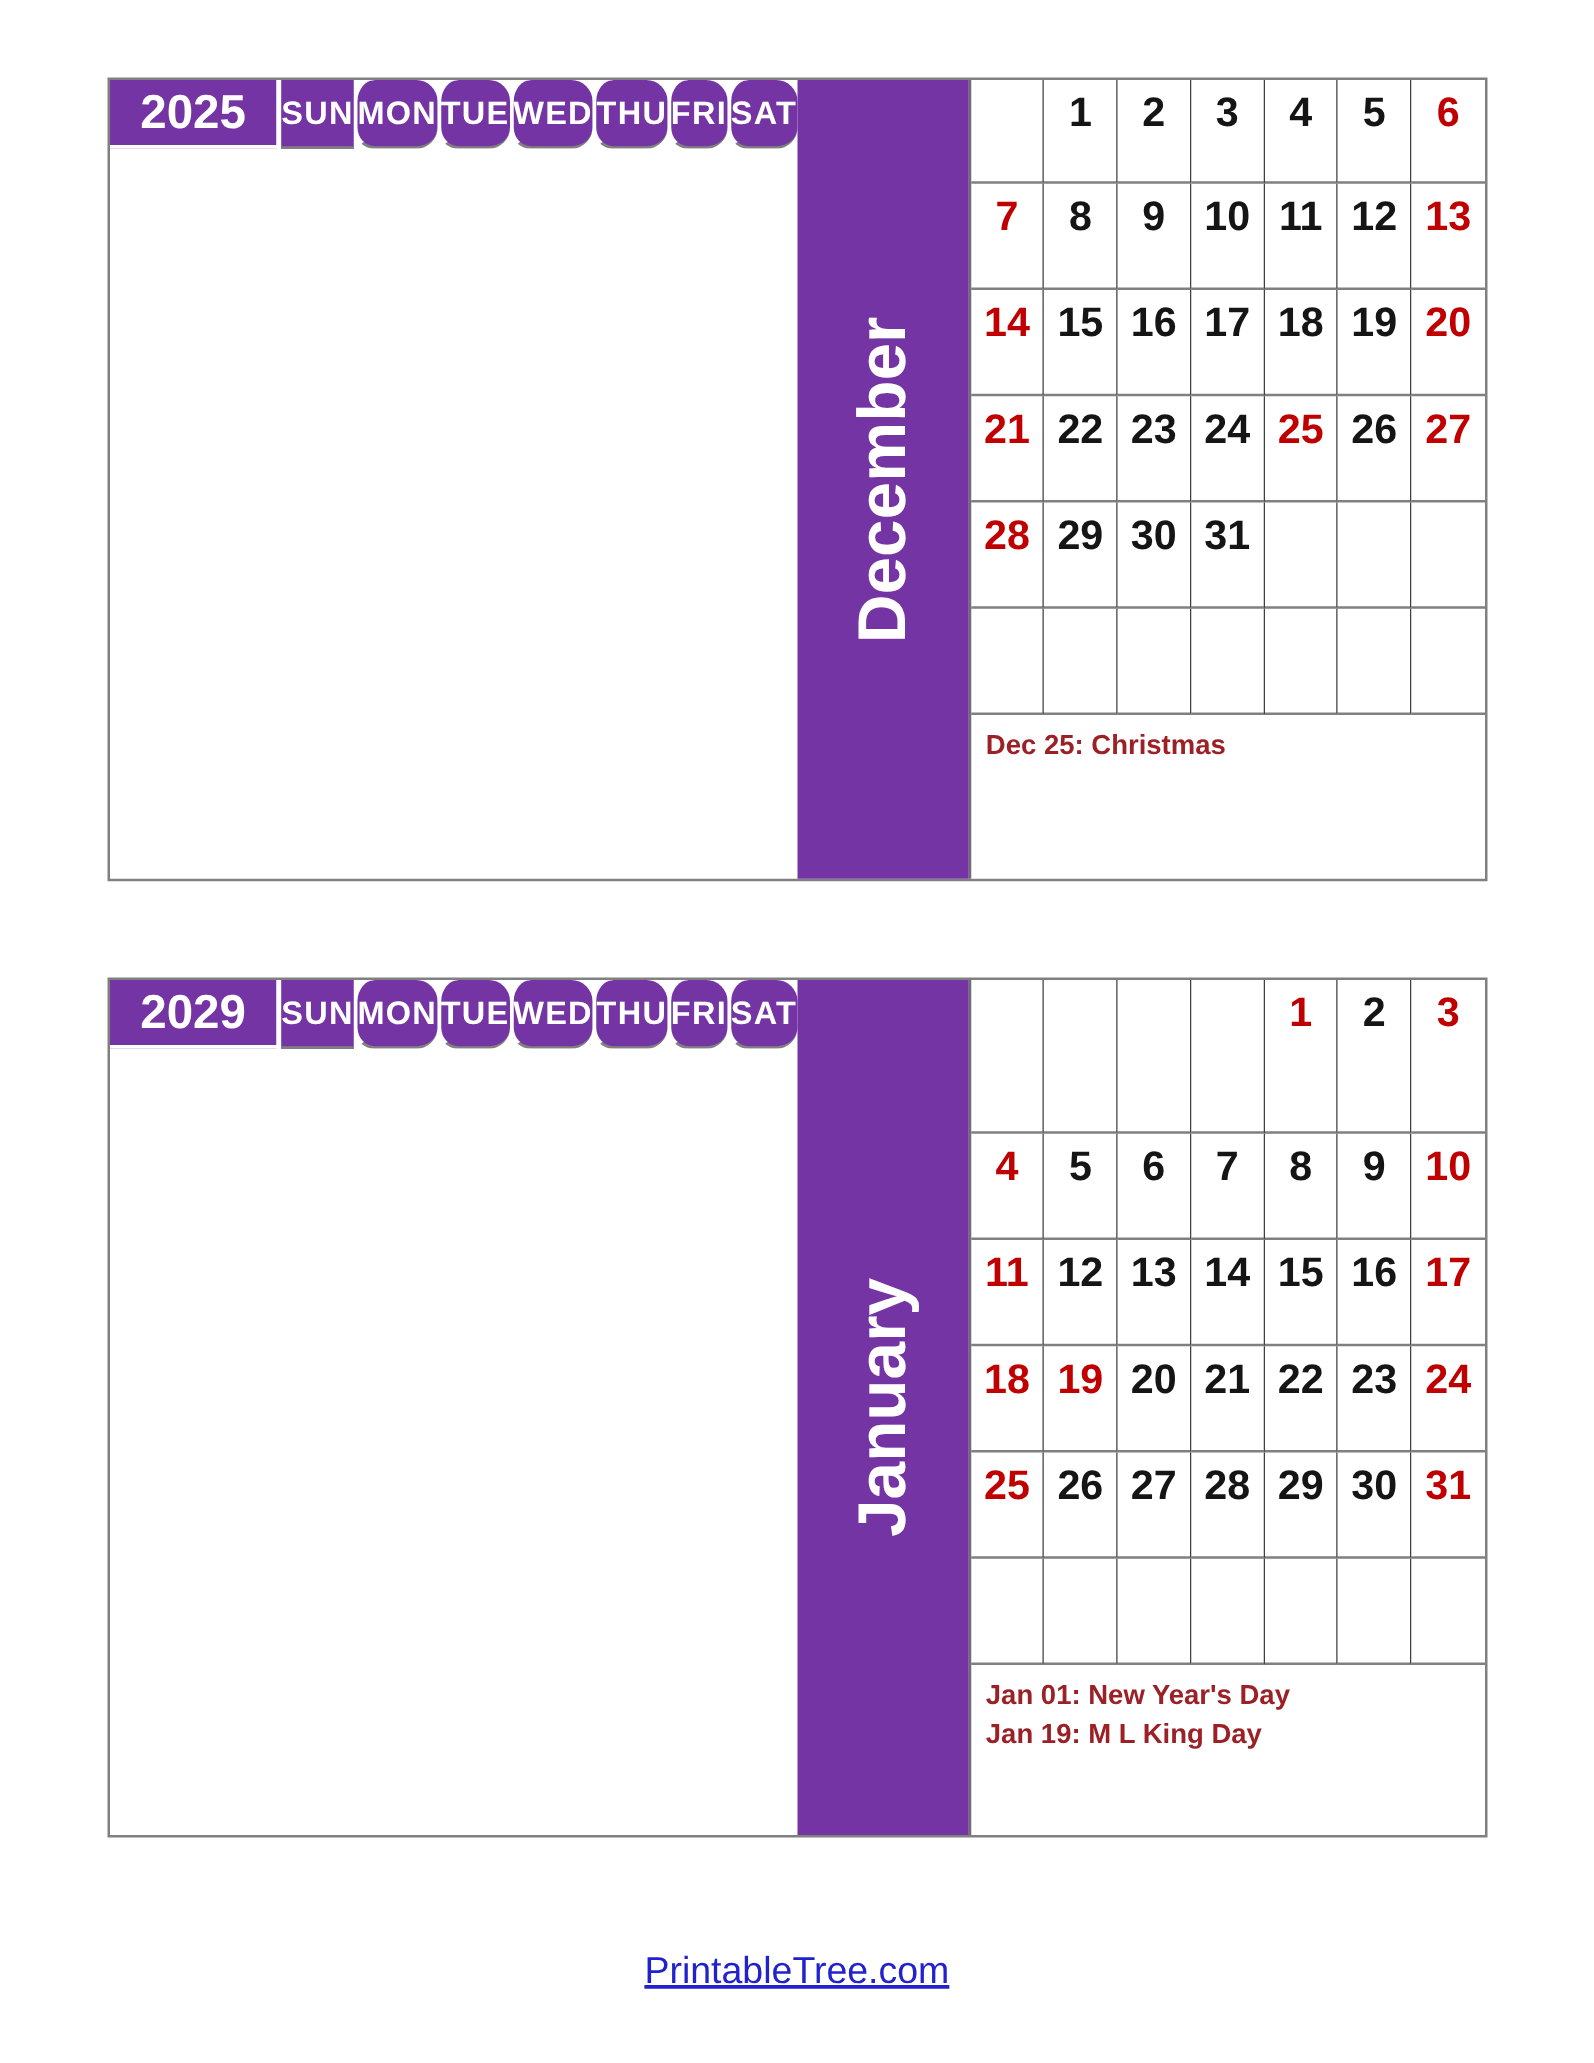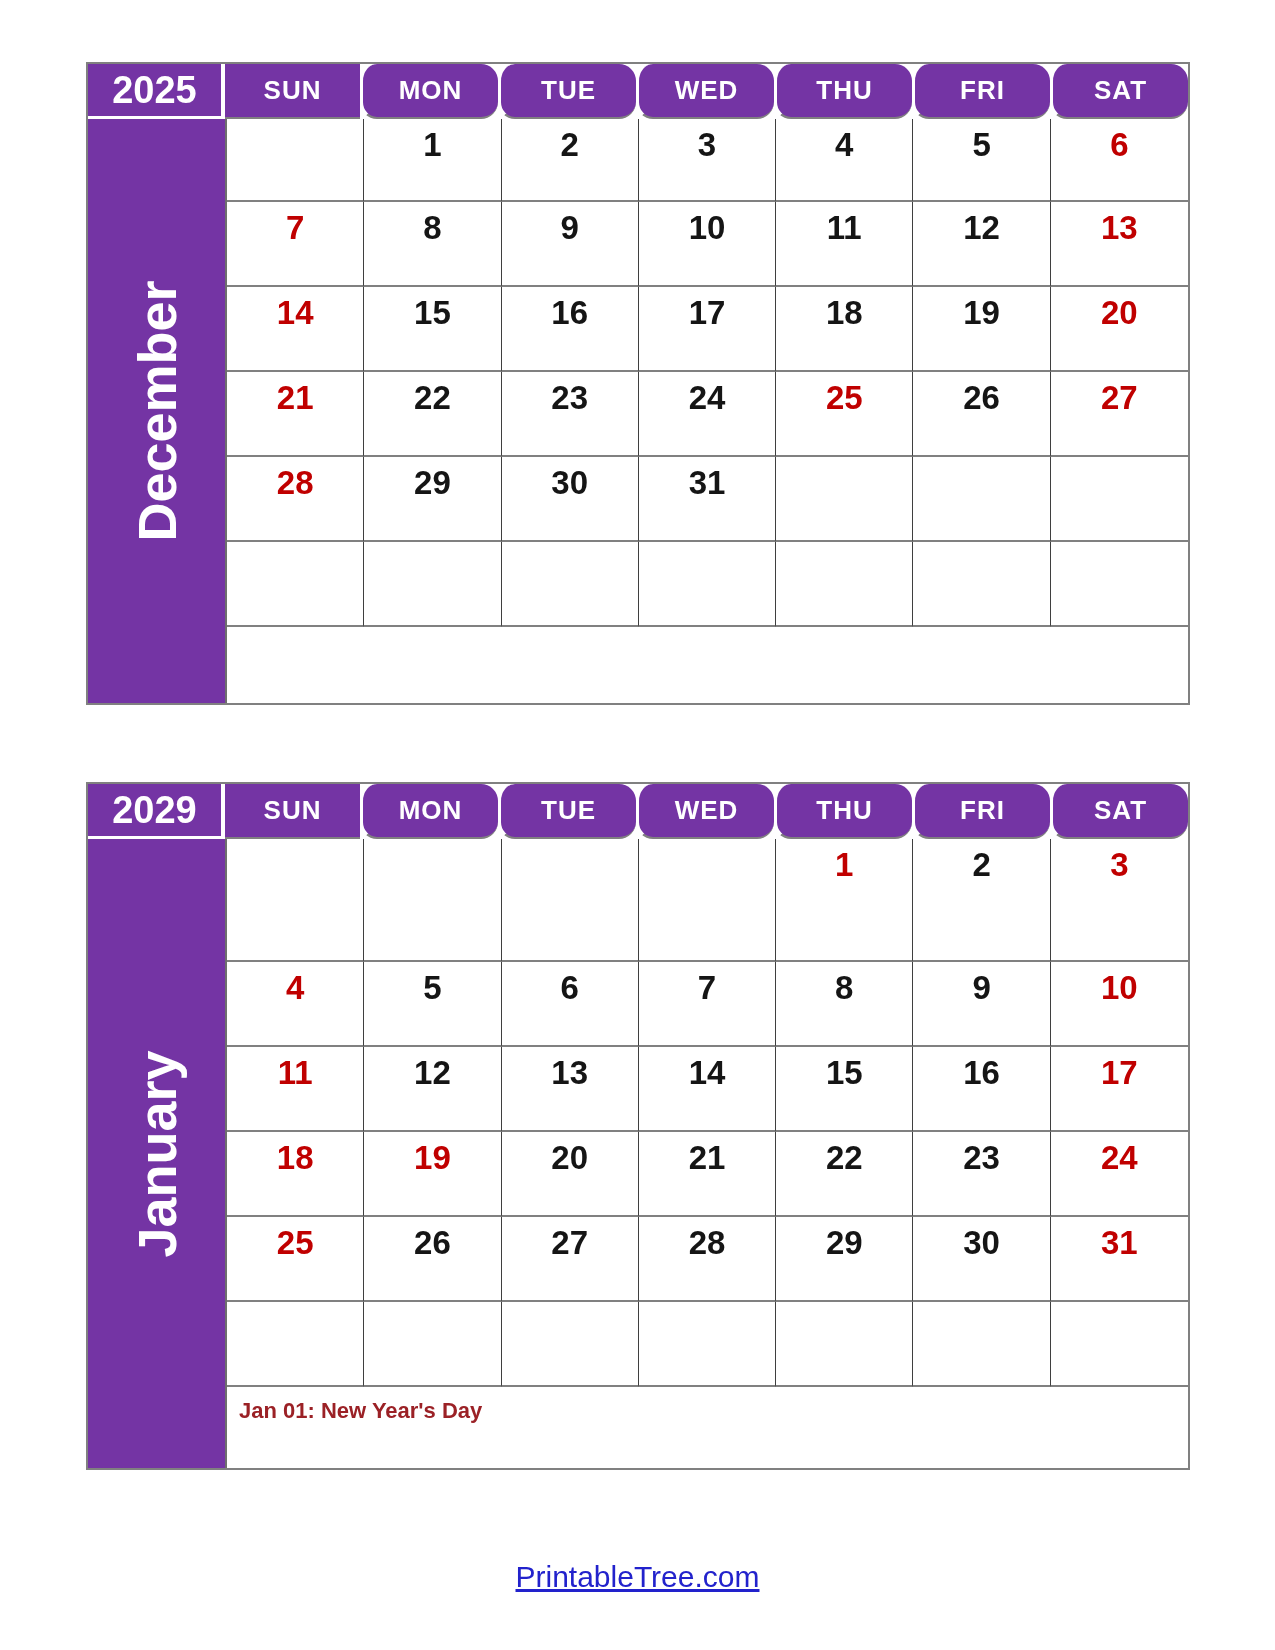--- a/index.html
+++ b/index.html
@@ -13,21 +13,21 @@
   * { margin:0; padding:0; box-sizing:border-box; }
   html,body { background:#fff; }
   body {
     width:1275px; height:1650px;
     position:relative; overflow:hidden;
     font-family:"Liberation Sans", sans-serif;
   }
   .cal {
     position:absolute; left:86px; width:1104px;
     border:2px solid var(--grid-gray);
-    display:flex; flex-direction:column; background:#fff;
+    display:flex; flex-direction:row; background:#fff;
   }
   #cal-dec { top:62px;  height:643px; }
   #cal-jan { top:782px; height:688px; }
 
   .cal-header { display:flex; flex:0 0 55px; height:55px; }
   .year-cell {
     flex:0 0 137px; width:137px; background:var(--purple); color:#fff;
     display:flex; align-items:center; justify-content:center;
     font-size:38px; font-weight:bold;
     border-right:4px solid #fff; border-bottom:3px solid #fff;
@@ -128,20 +128,23 @@
           <div class="cell"></div>
           <div class="cell"></div>
           <div class="cell"></div>
           <div class="cell"></div>
           <div class="cell"></div>
           <div class="cell"></div>
           <div class="cell"></div>
           <div class="cell"></div>
           <div class="cell"></div>
         </div>
+      <div class="holiday">
+        <div class="holiday-line">Dec 25: Christmas</div>
+      </div>
     </div>
   </div>
 </div>
 
 <div class="cal" id="cal-jan">
   <div class="cal-header">
     <div class="year-cell">2029</div>
     <div class="dow-cell">SUN</div>
     <div class="dow-cell">MON</div>
     <div class="dow-cell">TUE</div>
@@ -194,20 +197,21 @@
           <div class="cell"></div>
           <div class="cell"></div>
           <div class="cell"></div>
           <div class="cell"></div>
           <div class="cell"></div>
           <div class="cell"></div>
           <div class="cell"></div>
         </div>
       <div class="holiday">
         <div class="holiday-line">Jan 01: New Year's Day</div>
+        <div class="holiday-line">Jan 19: M L King Day</div>
       </div>
     </div>
   </div>
 </div>
 
 <div class="footer">
   <a>PrintableTree.com</a>
 </div>
 
 </body></html>

